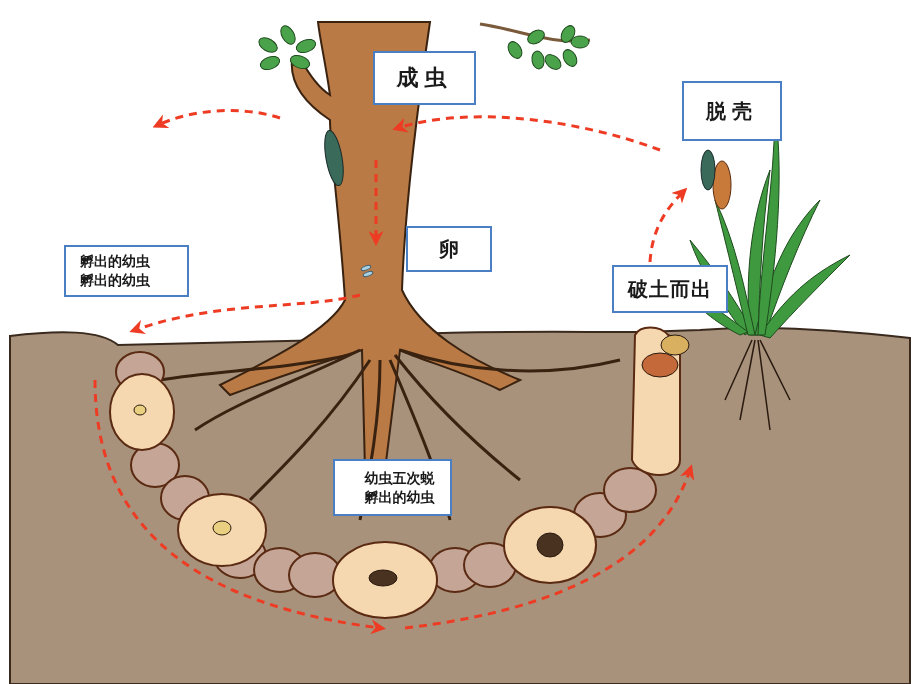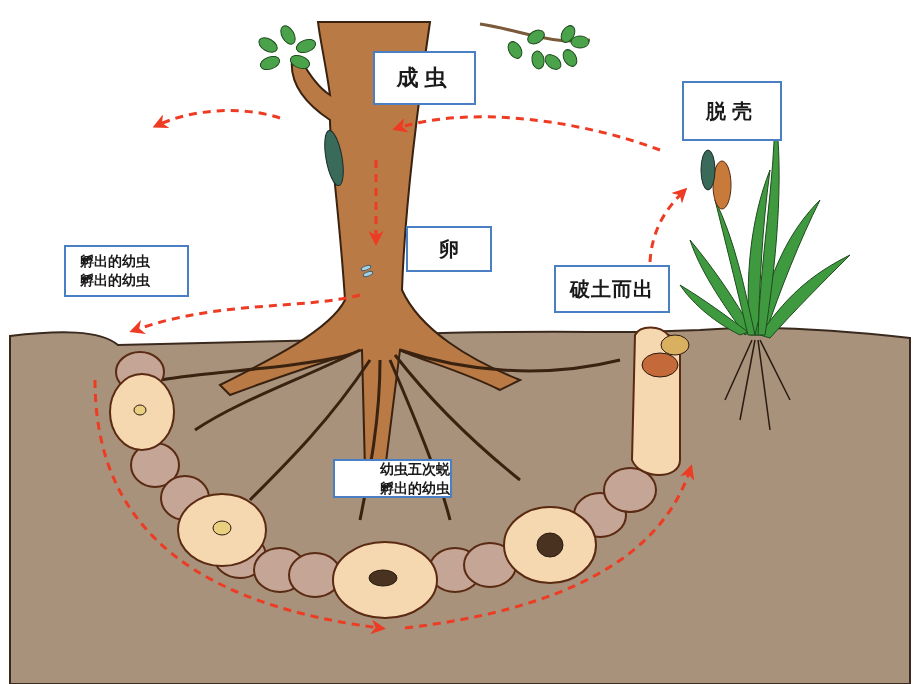--- a/index.html
+++ b/index.html
@@ -8,22 +8,22 @@
   .label {
     position: absolute; background: #ffffff; border: 2px solid #4a7fc4;
     color: #1a1a1a; font-weight: bold; display: flex; align-items: center; justify-content: center;
     box-sizing: border-box; text-align: center; line-height: 1.35; margin-left: 20px;
   }
   .label span { display: block; }
   #lbl-adult { left: 353px; top: 51px; width: 103px; height: 54px; font-size: 22px; letter-spacing: 6px; }
   #lbl-molt { left: 662px; top: 81px; width: 100px; height: 60px; font-size: 20px; letter-spacing: 6px; text-align: right; }
   #lbl-egg { left: 386px; top: 226px; width: 86px; height: 46px; font-size: 20px; }
   #lbl-hatch { left: 44px; top: 245px; width: 125px; height: 52px; font-size: 14px; justify-content: flex-start; padding-left: 14px; text-align: left; }
-  #lbl-emerge { left: 534px; top: 265px; width: 116px; height: 48px; font-size: 20px; letter-spacing: 1px; }
-  #lbl-nymph { left: 313px; top: 459px; width: 119px; height: 39px; font-size: 14px; text-align: left; justify-content: flex-end; padding-left: 14px; }
+  #lbl-emerge { left: 592px; top: 265px; width: 116px; height: 48px; font-size: 20px; letter-spacing: 1px; }
+  #lbl-nymph { left: 313px; top: 459px; width: 119px; height: 57px; font-size: 14px; text-align: left; justify-content: center; padding-left: 14px; }
 </style>
 </head>
 <body>
 
 <svg id="scene" viewBox="0 0 916 684">
   <defs>
     <marker id="ah" viewBox="0 0 10 10" refX="6" refY="5" markerWidth="5" markerHeight="5" orient="auto">
       <path d="M0,0 L10,5 L0,10 L3,5 Z" fill="#ee3b23"></path>
     </marker>
   </defs>

